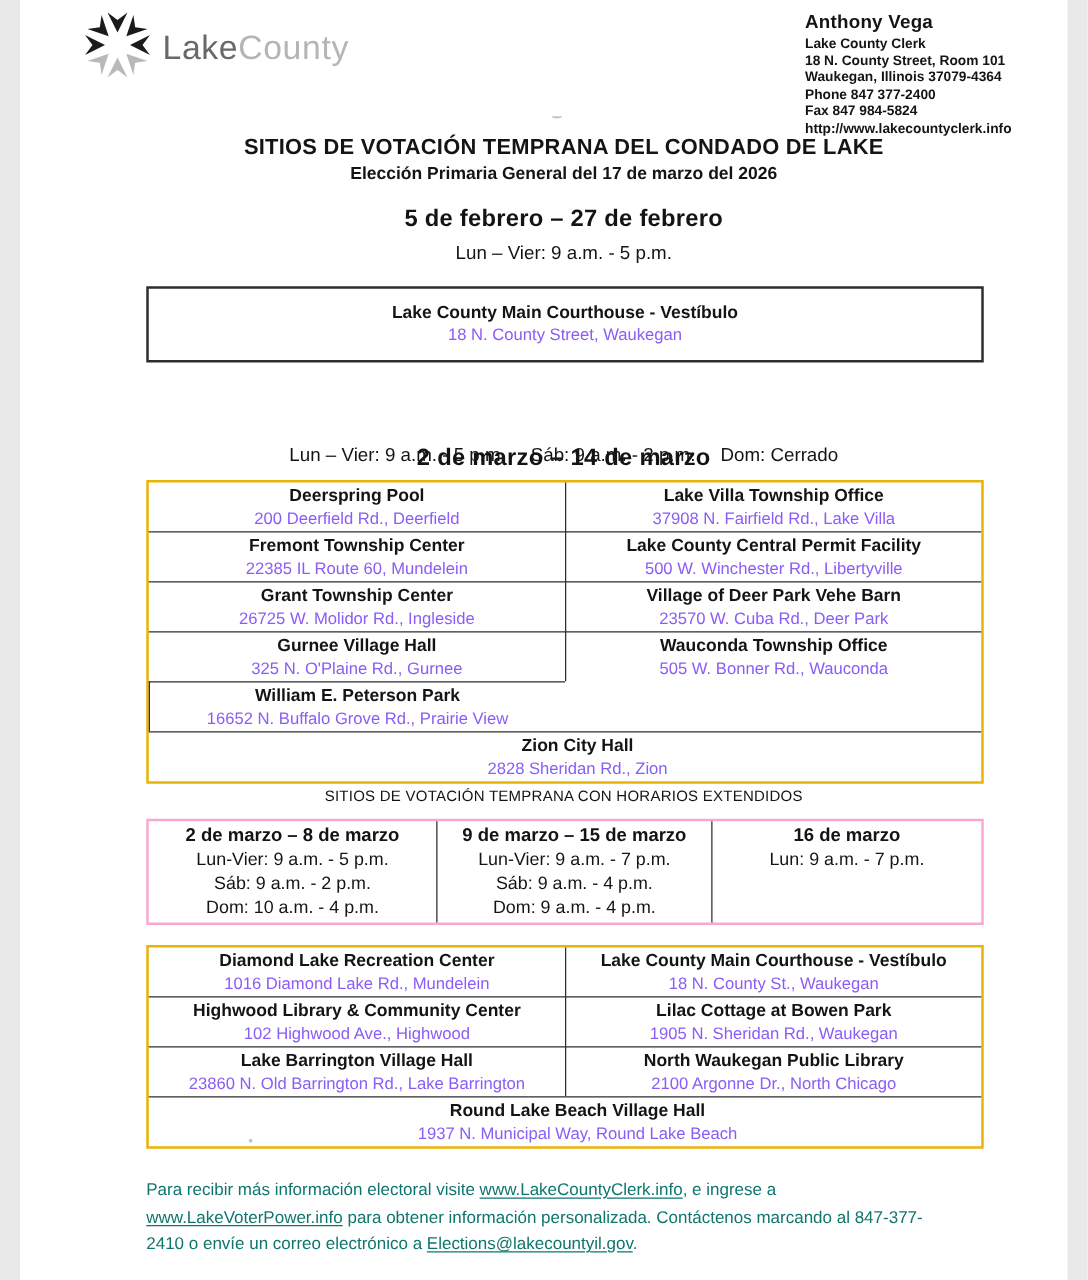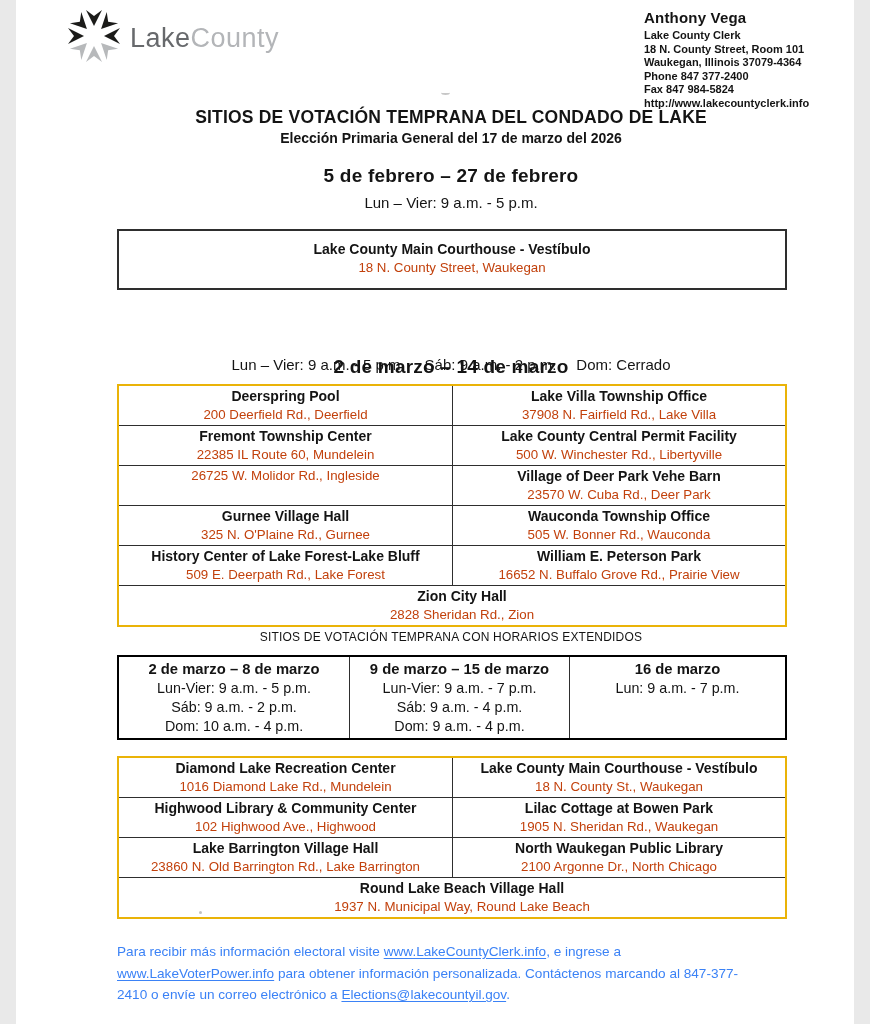--- a/index.html
+++ b/index.html
@@ -28,49 +28,49 @@
   .mar-hours span { margin: 0 10px; }
   .ext-heading { top: 630px; font-size: 12px; font-weight: normal; letter-spacing: 0.2px; }
 
   
   .box1 {
     position: absolute; left: 101px; top: 229px; width: 670px; height: 61px;
     border: 2px solid #2e2e2e; text-align: center; padding-top: 9px;
   }
 
   .vname { font-size: 14px; font-weight: bold; line-height: 19px; }
-  .vaddr { font-size: 13.3px; line-height: 17px; color: #c2410c; }
+  .vaddr { font-size: 13.3px; line-height: 17px; color: #8b5cf6; }
 
   
   .vtable {
     position: absolute; left: 101px; width: 670px;
     border: 2px solid #eab308; display: grid; grid-template-columns: 1fr 1fr;
     background: #fff;
   }
   .t-march { top: 384px; }
   .t-bottom { top: 756px; }
   .cell { text-align: center; padding: 1px 4px 2px 4px; }
   .cl { border-left: 1.5px solid #2e2e2e; }
   .ct { border-top: 1.5px solid #2e2e2e; }
   .full { grid-column: 1 / 3; padding-left: 24px; }
 
   
   .ext-table {
     position: absolute; left: 101px; top: 655px; width: 670px;
-    border: 2px solid #000000; display: grid; grid-template-columns: 230px 220px 1fr;
+    border: 2px solid #f9a8d4; display: grid; grid-template-columns: 230px 220px 1fr;
     background: #fff;
   }
   .ext-cell { text-align: center; padding: 2px 4px 3px 4px; }
   .ext-header { font-size: 14.8px; font-weight: bold; line-height: 20px; }
   .ext-line { font-size: 14.3px; line-height: 18.8px; }
 
   
   .footer {
     position: absolute; left: 101px; top: 941px; width: 648px;
-    font-size: 13.6px; line-height: 21.5px; color: #3b82f6;
+    font-size: 13.6px; line-height: 21.5px; color: #0f766e;
   }
   .link { text-decoration: underline; text-underline-offset: 2px; }
 
   
   .artifact-squiggle {
     position: absolute; left: 425px; top: 90px; width: 9px; height: 5px;
     border-bottom: 2px solid #9a9a9a; border-radius: 50%; opacity: 0.55;
   }
   .artifact-dot {
     position: absolute; left: 183px; top: 911px; width: 3px; height: 3px;
@@ -139,37 +139,34 @@
     </div>
     <div class="cell ct">
       <div class="vname">Fremont Township Center</div>
       <div class="vaddr">22385 IL Route 60, Mundelein</div>
     </div>
     <div class="cell cl ct">
       <div class="vname">Lake County Central Permit Facility</div>
       <div class="vaddr">500 W. Winchester Rd., Libertyville</div>
     </div>
     <div class="cell ct">
+      <div class="vname">Grant Township Center</div>
       <div class="vaddr">26725 W. Molidor Rd., Ingleside</div>
     </div>
     <div class="cell cl ct">
       <div class="vname">Village of Deer Park Vehe Barn</div>
       <div class="vaddr">23570 W. Cuba Rd., Deer Park</div>
     </div>
     <div class="cell ct">
       <div class="vname">Gurnee Village Hall</div>
       <div class="vaddr">325 N. O'Plaine Rd., Gurnee</div>
     </div>
     <div class="cell cl ct">
       <div class="vname">Wauconda Township Office</div>
       <div class="vaddr">505 W. Bonner Rd., Wauconda</div>
-    </div>
-    <div class="cell ct">
-      <div class="vname">History Center of Lake Forest-Lake Bluff</div>
-      <div class="vaddr">509 E. Deerpath Rd., Lake Forest</div>
     </div>
     <div class="cell cl ct">
       <div class="vname">William E. Peterson Park</div>
       <div class="vaddr">16652 N. Buffalo Grove Rd., Prairie View</div>
     </div>
     <div class="cell full ct">
       <div class="vname">Zion City Hall</div>
       <div class="vaddr">2828 Sheridan Rd., Zion</div>
     </div>
   </div>

